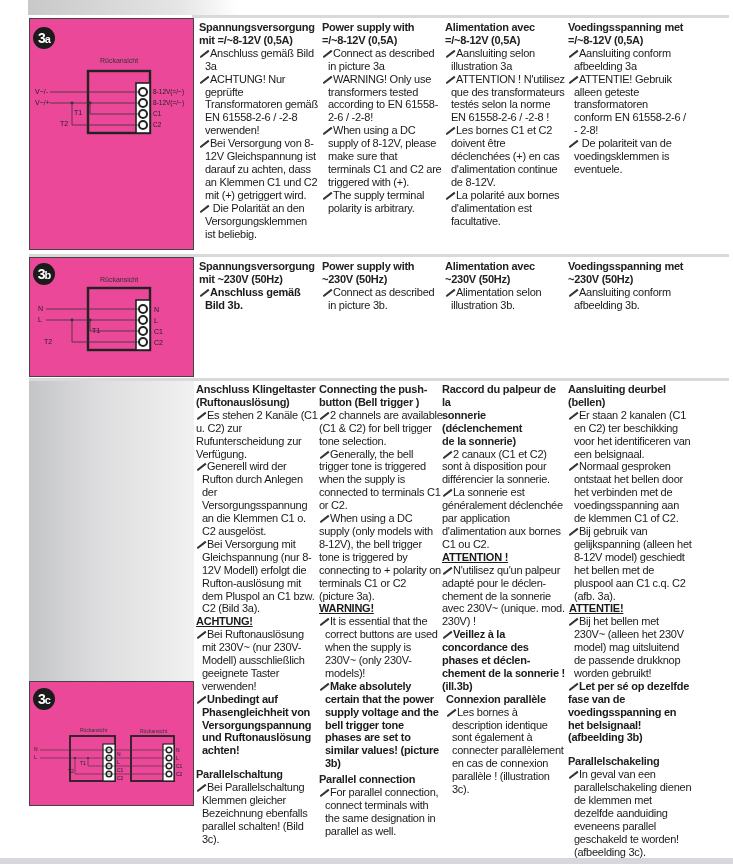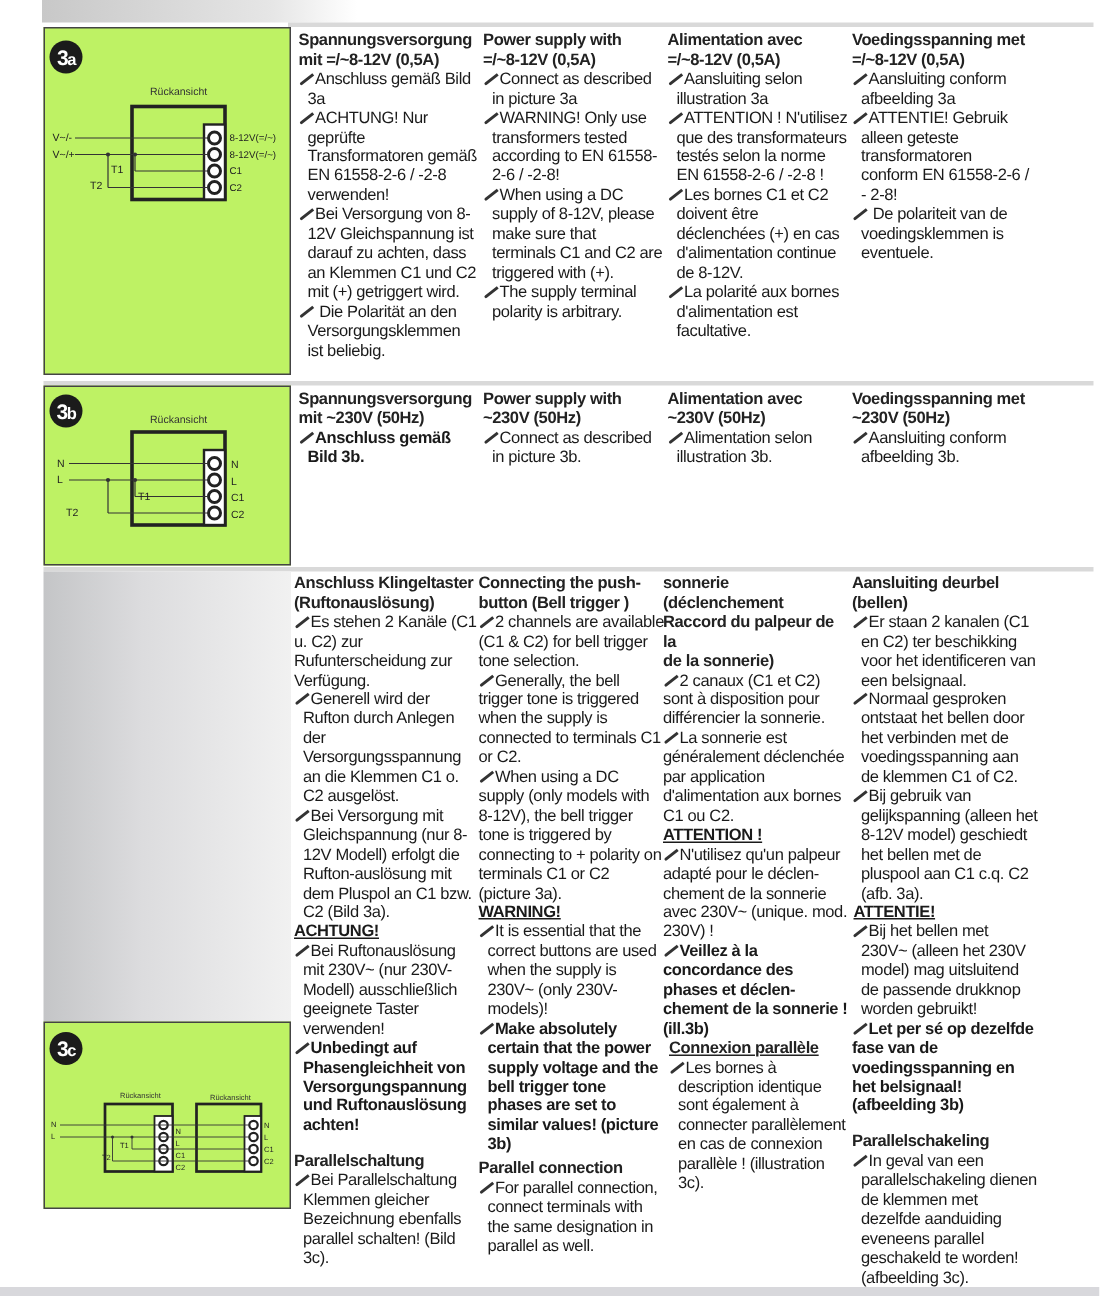--- a/index.html
+++ b/index.html
@@ -3,21 +3,21 @@
 <meta charset="utf-8">
 <style>
   * { box-sizing: border-box; margin: 0; padding: 0; }
   html, body { width: 733px; height: 864px; background: #ffffff; overflow: hidden; }
   body { position: relative; font-family: "Liberation Sans", sans-serif; color: #1a1a1a; }
 
   .topband { position: absolute; left: 28px; top: 0; width: 700px; height: 15px;
     background: linear-gradient(to right, #c8c8c8 0%, #e6e6e6 22%, #ffffff 30%, #ffffff 100%); }
   .rule { position: absolute; height: 3px; background: #d9d9d9; }
 
-  .figbox { position: absolute; border: 1px solid #444; background: #bef264; }
+  .figbox { position: absolute; border: 1px solid #444; background: #ec4899; }
   .grad-panel { position: absolute; left: 29px; top: 381px; width: 165px; height: 300px;
     background: linear-gradient(to right, #c4c5c7 0%, #dcdcde 40%, #f1f1f1 100%); }
 
   .badge { position: absolute; width: 22px; height: 22px; border-radius: 50%; background: #1b1b1b;
     color: #fff; font-weight: bold; font-size: 14px; line-height: 22px; text-align: center; letter-spacing: -1px; }
   .badge small { font-size: 11px; }
 
   .col { position: absolute; font-size: 11px; line-height: 12.9px; letter-spacing: -0.25px; }
   .col .h { font-weight: bold; color: #222; }
   .col .p { padding-left: 6px; text-indent: -6px; }
@@ -216,29 +216,29 @@
   <div class="p flat"><span class="pen"></span><span>When using a DC supply (only models with 8-12V), the bell trigger tone is triggered by connecting to + polarity on terminals C1 or C2 (picture 3a).</span></div>
   <div class="u">WARNING!</div>
   <div class="p"><span class="pen"></span><span>It is essential that the correct buttons are used when the supply is 230V~ (only 230V-models)!</span></div>
   <div class="p b"><span class="pen"></span><span>Make absolutely certain that the power supply voltage and the bell trigger tone phases are set to similar values! (picture 3b)</span></div>
   <div style="height:3px"></div>
   <div class="h">Parallel  connection</div>
   <div class="p"><span class="pen"></span><span>For parallel connection, connect terminals with the same designation in parallel as well.</span></div>
 </div>
 
 <div class="col" style="left:442px; top:383px; width:124px;">
+  <div class="h">Raccord du palpeur de la</div>
   <div class="h">sonnerie (déclenchement</div>
-  <div class="h">Raccord du palpeur de la</div>
   <div class="h">de la sonnerie)</div>
   <div class="p flat"><span class="pen"></span><span>2 canaux (C1 et C2) sont à disposition pour différencier la sonnerie.</span></div>
   <div class="p flat"><span class="pen"></span><span>La sonnerie est généralement déclenchée par application d'alimentation aux bornes C1 ou C2.</span></div>
   <div class="u">ATTENTION !</div>
   <div class="p flat"><span class="pen"></span><span>N'utilisez qu'un palpeur adapté pour le déclen-chement de la sonnerie avec 230V~ (unique. mod. 230V) !</span></div>
   <div class="p flat b"><span class="pen"></span><span>Veillez à la concordance des phases et déclen-chement de la sonnerie ! (ill.3b)</span></div>
-  <div class="h" style="padding-left:4px;text-decoration:underline;">Connexion parallèle</div>
+  <div class="h" style="padding-left:4px;">Connexion parallèle</div>
   <div class="p" style="padding-left:10px;"><span class="pen"></span><span>Les bornes à description identique sont également à connecter parallèlement en cas de connexion parallèle ! (illustration 3c).</span></div>
 </div>
 
 <div class="col" style="left:568px; top:383px; width:124px;">
   <div class="h">Aansluiting deurbel</div>
   <div class="h">(bellen)</div>
   <div class="p"><span class="pen"></span><span>Er staan 2 kanalen (C1 en C2) ter beschikking voor het identificeren van een belsignaal.</span></div>
   <div class="p"><span class="pen"></span><span>Normaal gesproken ontstaat het bellen door het verbinden met de voedingsspanning aan de klemmen C1 of C2.</span></div>
   <div class="p"><span class="pen"></span><span>Bij gebruik van gelijkspanning (alleen het 8-12V model) geschiedt het bellen met de pluspool aan C1 c.q. C2 (afb. 3a).</span></div>
   <div class="u" style="padding-left:1px;">ATTENTIE!</div>

